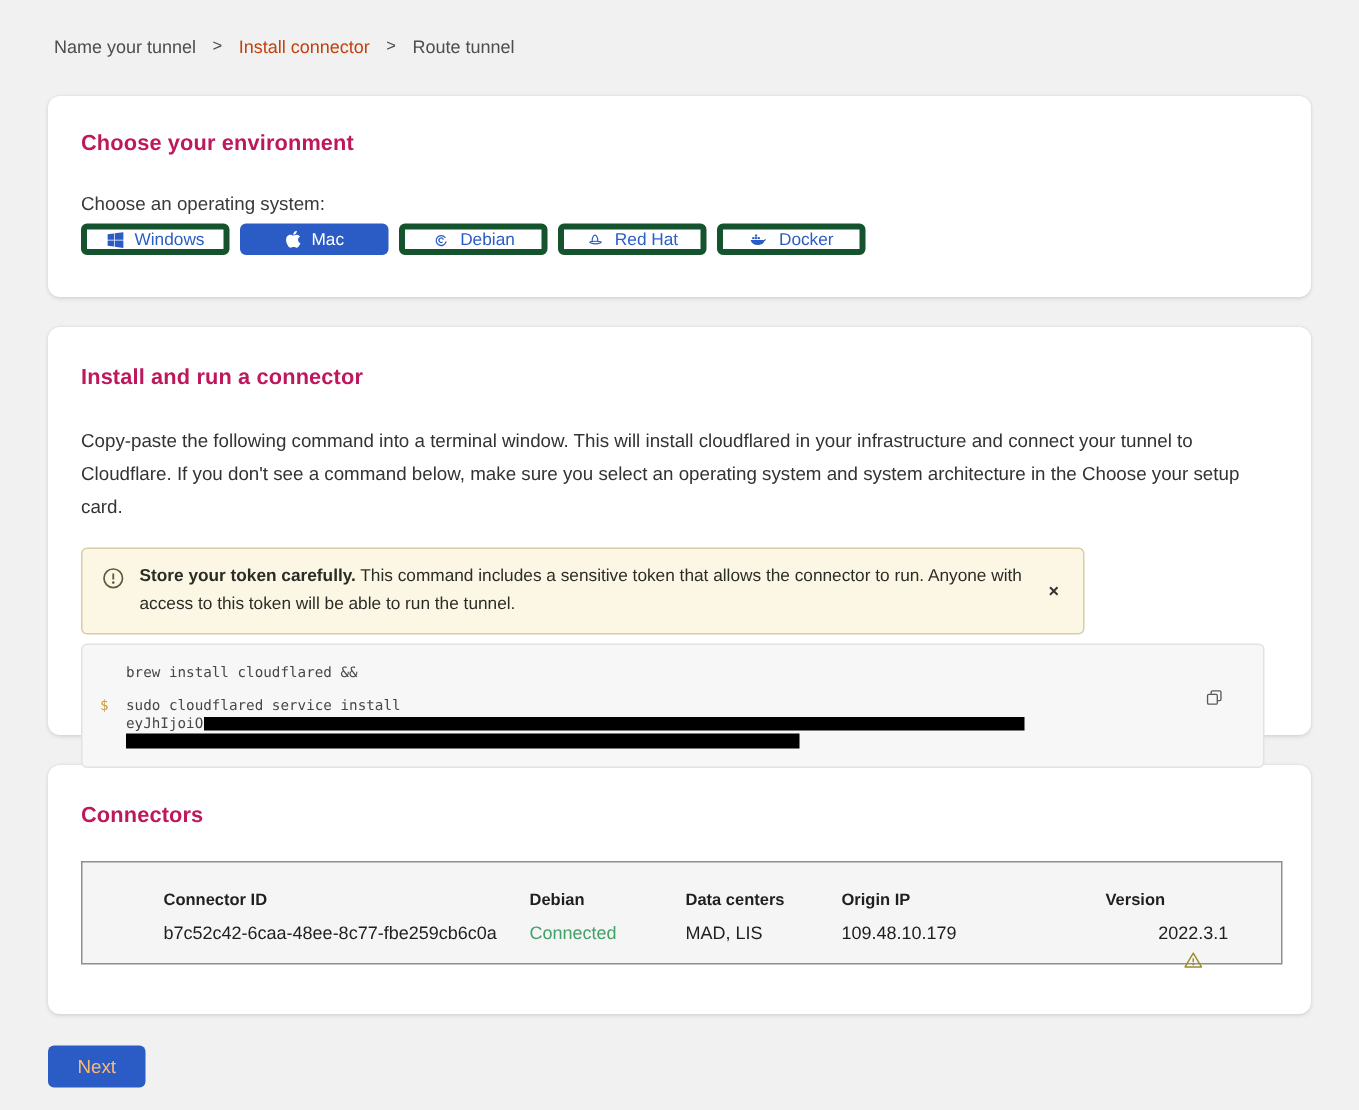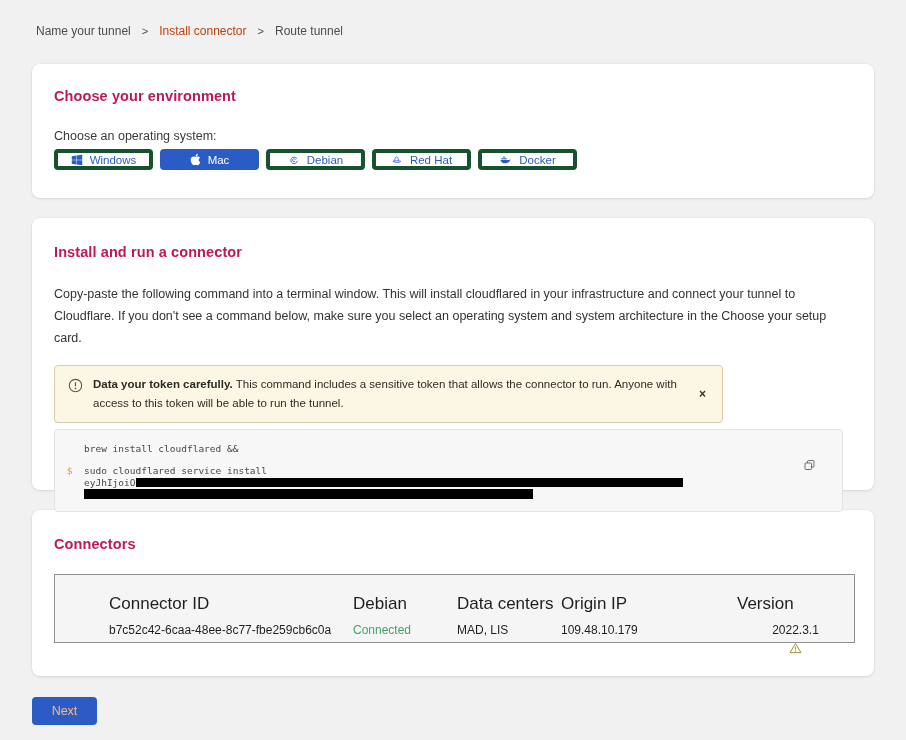--- a/index.html
+++ b/index.html
@@ -93,21 +93,21 @@
   
   .conn-table {
     margin-top:22px;
     width:801px;
     height:69px;
     background:#f5f5f5;
     border:1px solid #8f8f8f;
     padding:19px 0 0 54px;
   }
   .t-row { display:grid; grid-template-columns:244px 104px 104px 176px auto; }
-  .t-head { font-size:17px; font-weight:normal; color:#1f1f1f; }
+  .t-head { font-size:11px; font-weight:bold; color:#1f1f1f; }
   .t-data { font-size:12px; color:#1f1f1f; margin-top:9px; }
   .status-connected { color:#44a169; }
   .version-cell { display:flex; align-items:center; gap:5px;flex-direction:column; }
   
   .next-btn {
     margin:21px 0 0 32px;
     width:65px; height:28px;
     background:#2b5cc5;
     border:none; border-radius:4px;
     color:#fdba74; font-size:12.5px;
@@ -197,21 +197,21 @@
   <p class="body-text">Copy-paste the following command into a terminal window. This will install cloudflared in your infrastructure and connect your tunnel to Cloudflare. If you don't see a command below, make sure you select an operating system and system architecture in the Choose your setup card.</p>
 
   <div class="warn-banner">
     <span class="warn-icon">
       <svg width="15" height="15" viewBox="0 0 16 16">
         <circle cx="8" cy="8" r="6.6" fill="none" stroke="#5f5a38" stroke-width="1.2"></circle>
         <line x1="8" y1="4.6" x2="8" y2="8.8" stroke="#5f5a38" stroke-width="1.3"></line>
         <circle cx="8" cy="11.1" r="0.9" fill="#5f5a38"></circle>
       </svg>
     </span>
-    <span class="warn-text"><b>Data your token carefully.</b> <span>This command includes a sensitive token that allows the connector to run. Anyone with access to this token will be able to run the tunnel.</span></span>
+    <span class="warn-text"><b>Store your token carefully.</b> <span>This command includes a sensitive token that allows the connector to run. Anyone with access to this token will be able to run the tunnel.</span></span>
     <span class="warn-close">×</span>
   </div>
 
   <div class="code-block">
     <div class="code-line first">brew install cloudflared &amp;&amp;</div>
     <div class="code-row">
       <span class="gutter">$</span>
       <span>sudo cloudflared service install</span>
     </div>
     <div class="token-line">

